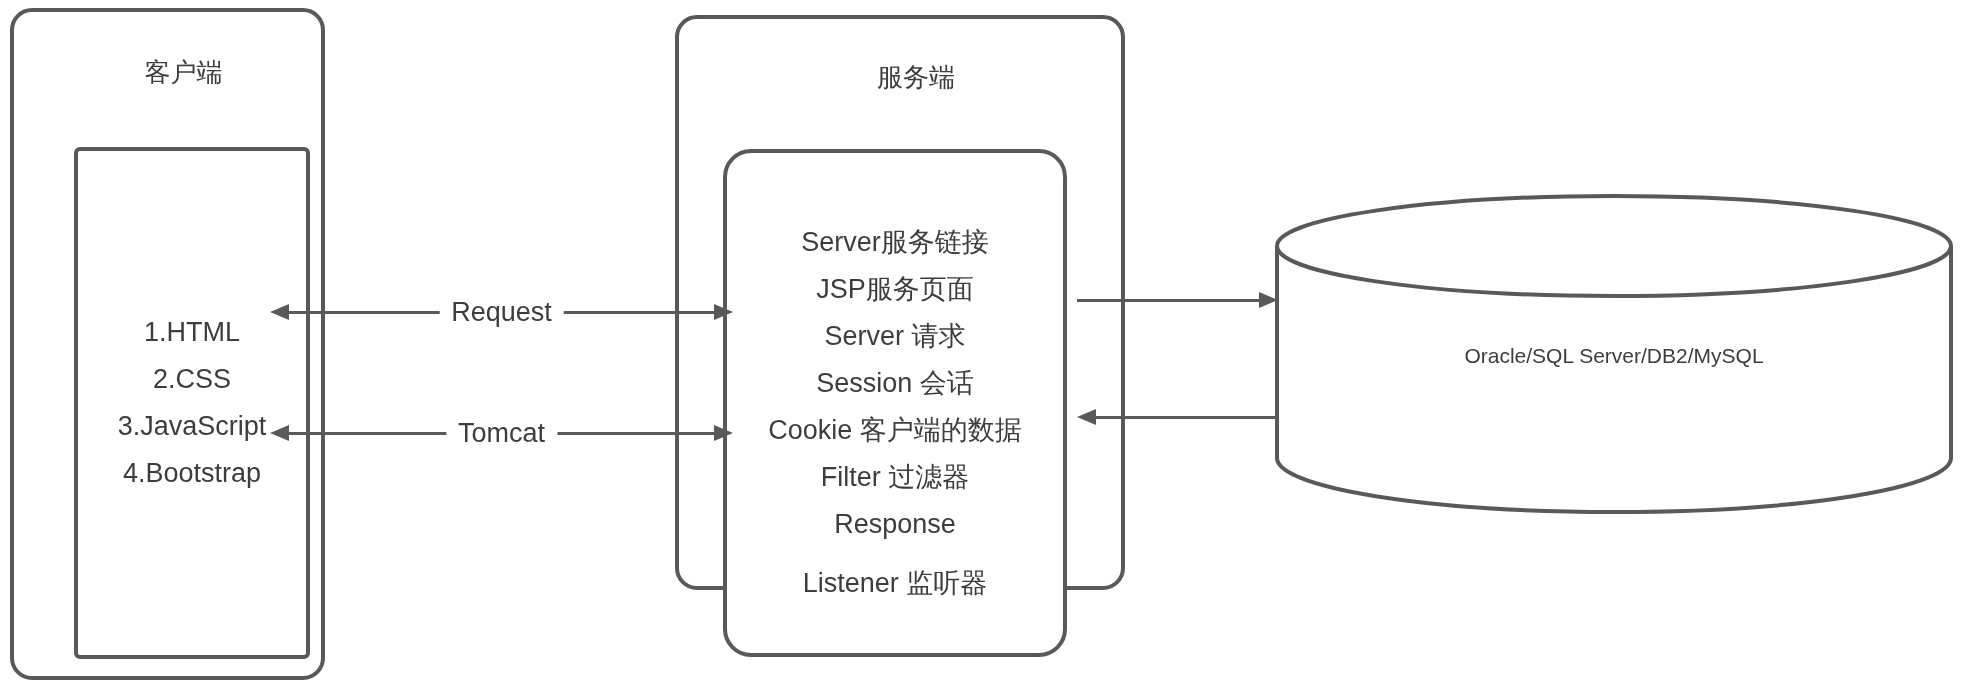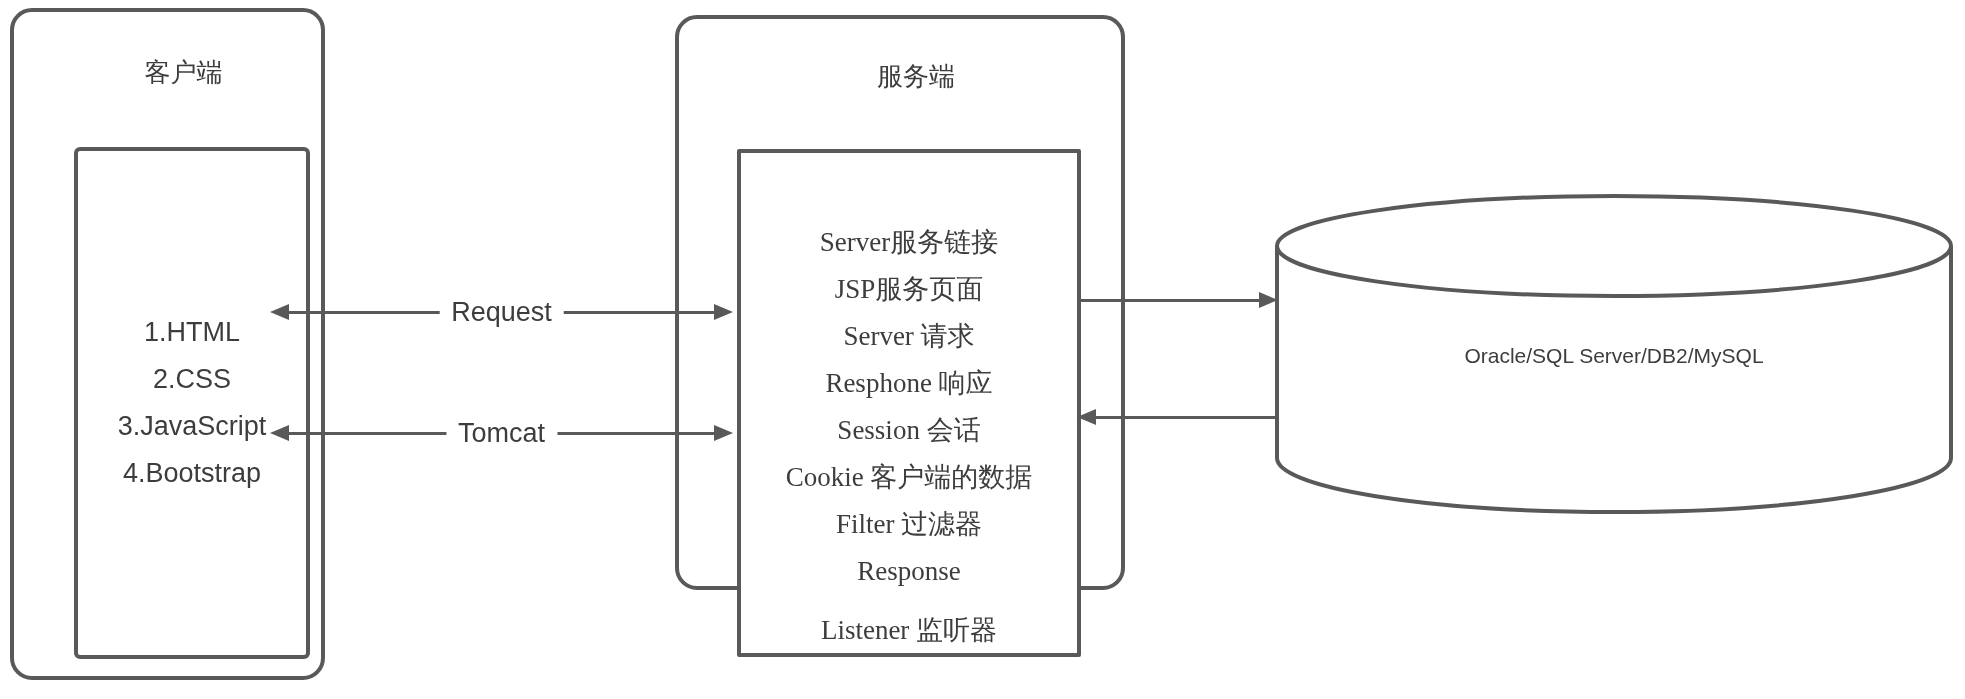--- a/index.html
+++ b/index.html
@@ -30,23 +30,23 @@
   
   .client-outer { left: 10px; top: 8px; width: 315px; height: 672px; }
   .client-title { top: 44px; }
   .client-inner { left: 60px; top: 135px; width: 236px; height: 512px; border-radius: 6px; }
   .client-stack {
     position: absolute; left: 0; right: 0; top: 0; bottom: 0;
     display: flex; flex-direction: column; justify-content: center; align-items: center;
   }
   .client-stack .line { font-size: 27px; line-height: 47px; white-space: nowrap; }
   
-  .server-outer { left: 675px; top: 15px; width: 450px; height: 575px; font-family: Liberation Serif, serif; }
+  .server-outer { left: 675px; top: 15px; width: 450px; height: 575px; }
   .server-title { top: 42px; }
-  .server-inner { left: 58px; top: 130px; width: 344px; height: 508px; border-radius: 2px; }
+  .server-inner { left: 44px; top: 130px; width: 344px; height: 508px; border-radius: 28px; }
   .server-stack {
     position: absolute; left: 0; right: 0; top: 0;
     padding-top: 66px;
     display: flex; flex-direction: column; align-items: center;
   }
   .server-stack .line { font-size: 27px; line-height: 47px; white-space: nowrap; }
   .server-stack .line:last-child { margin-top: 12px; }
   
   .h-arrow { position: absolute; height: 16px; }
   .h-arrow .shaft {
@@ -100,21 +100,20 @@
     </div>
   </div>
 
   <div class="box server-outer">
     <div class="box-title server-title">服务端</div>
     <div class="box server-inner">
       <div class="server-stack">
         <div class="line">Server服务链接</div>
         <div class="line">JSP服务页面</div>
         <div class="line">Server 请求</div>
-        <div class="line">Resphone 响应</div>
         <div class="line">Session 会话</div>
         <div class="line">Cookie 客户端的数据</div>
         <div class="line">Filter 过滤器</div>
         <div class="line">Response</div>
         <div class="line">Listener 监听器</div>
       </div>
     </div>
   </div>
 
   <div class="h-arrow arrow-request">

